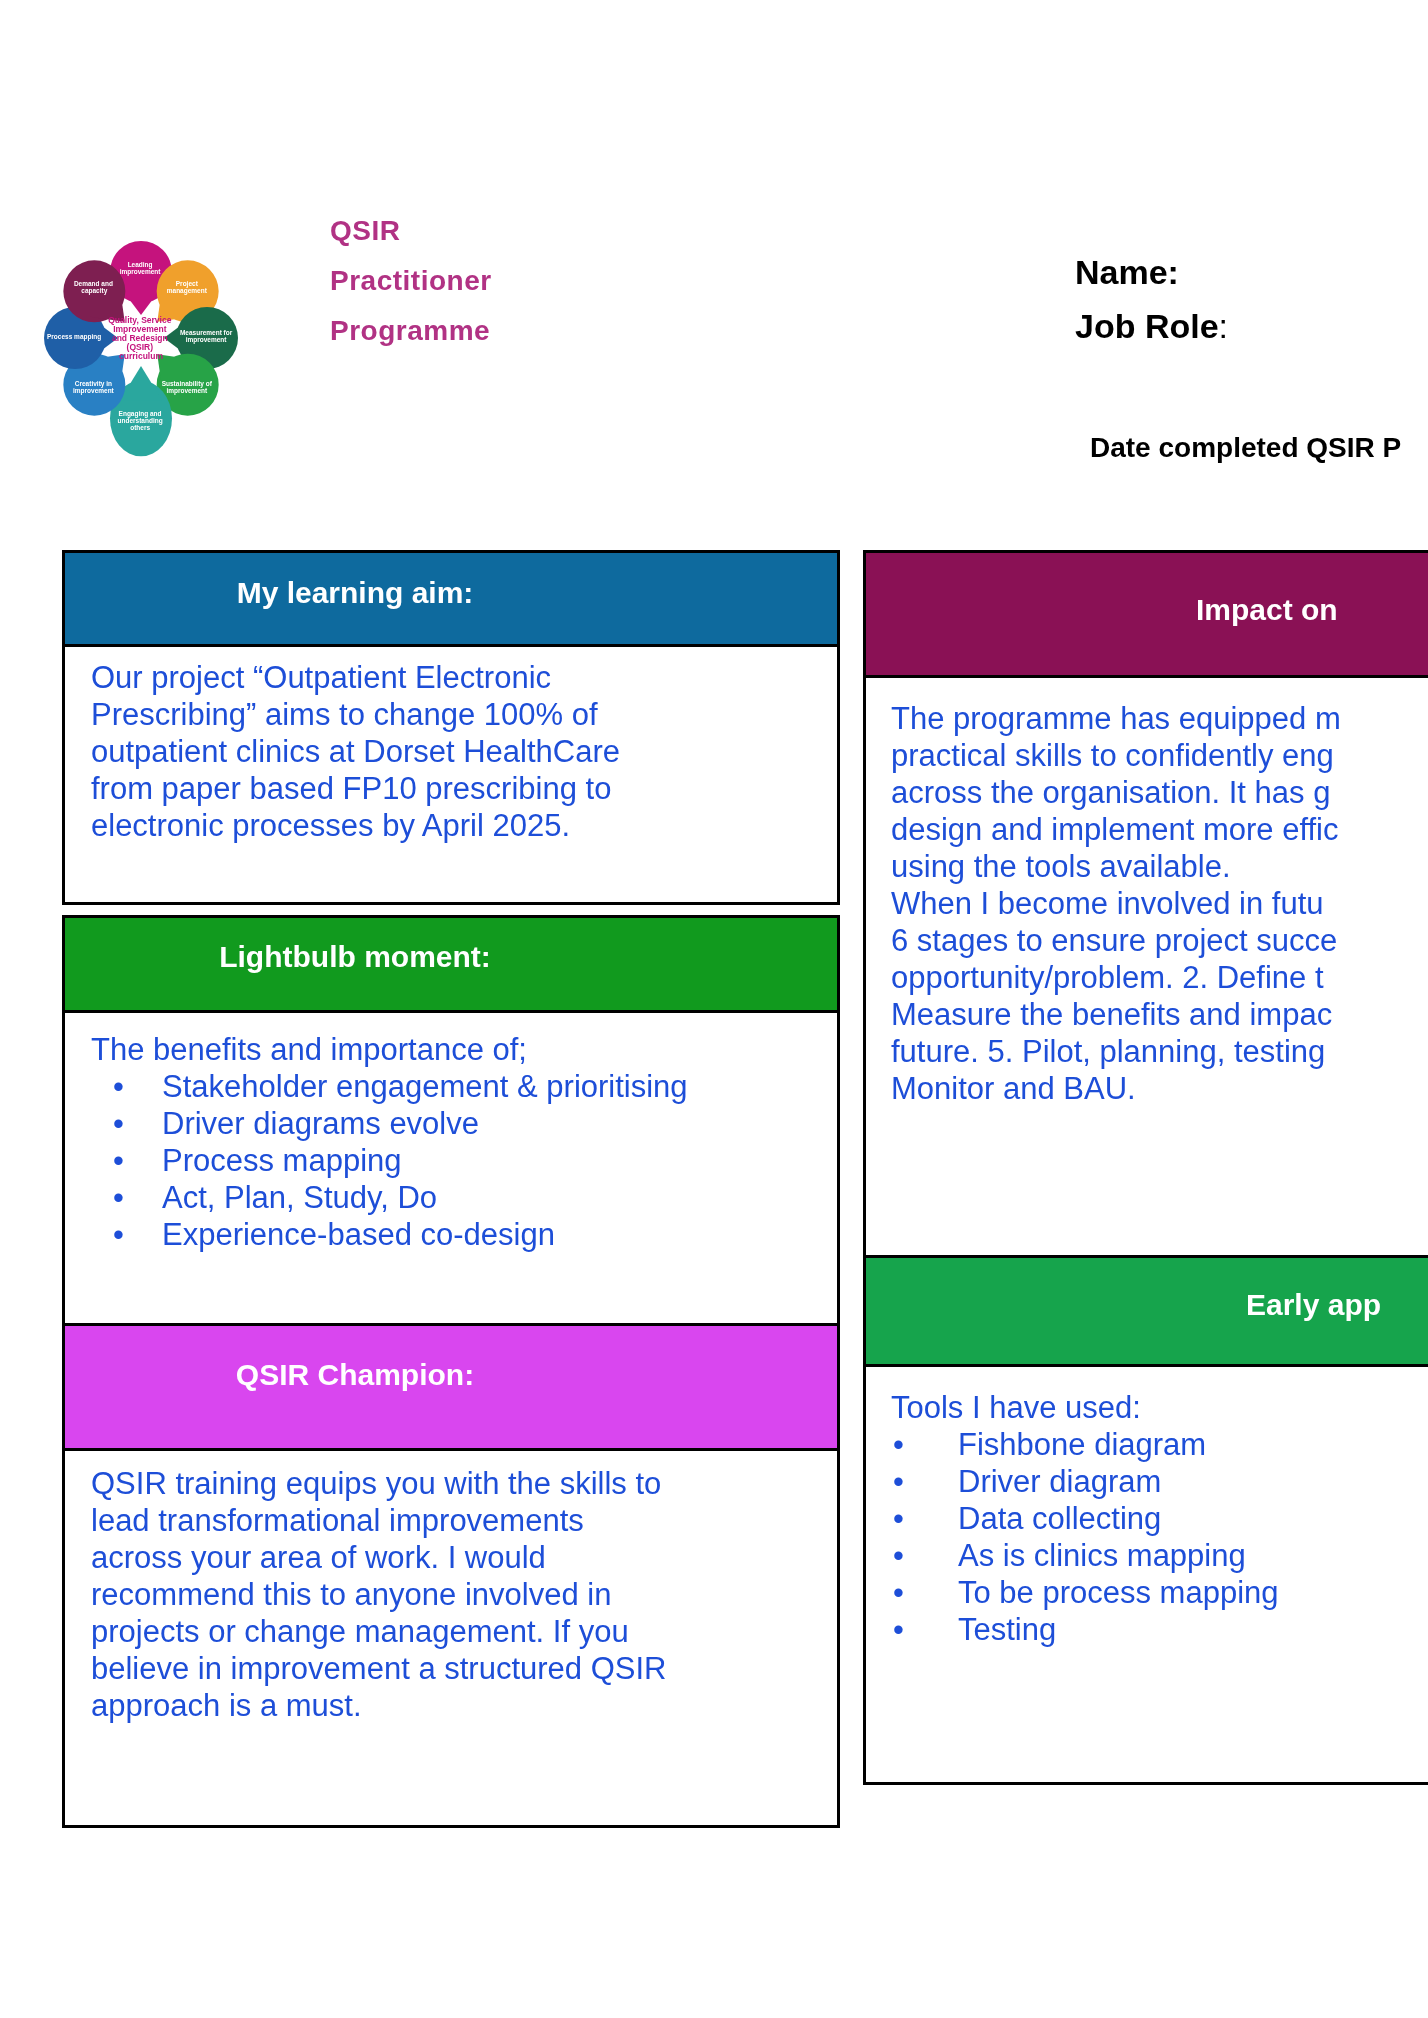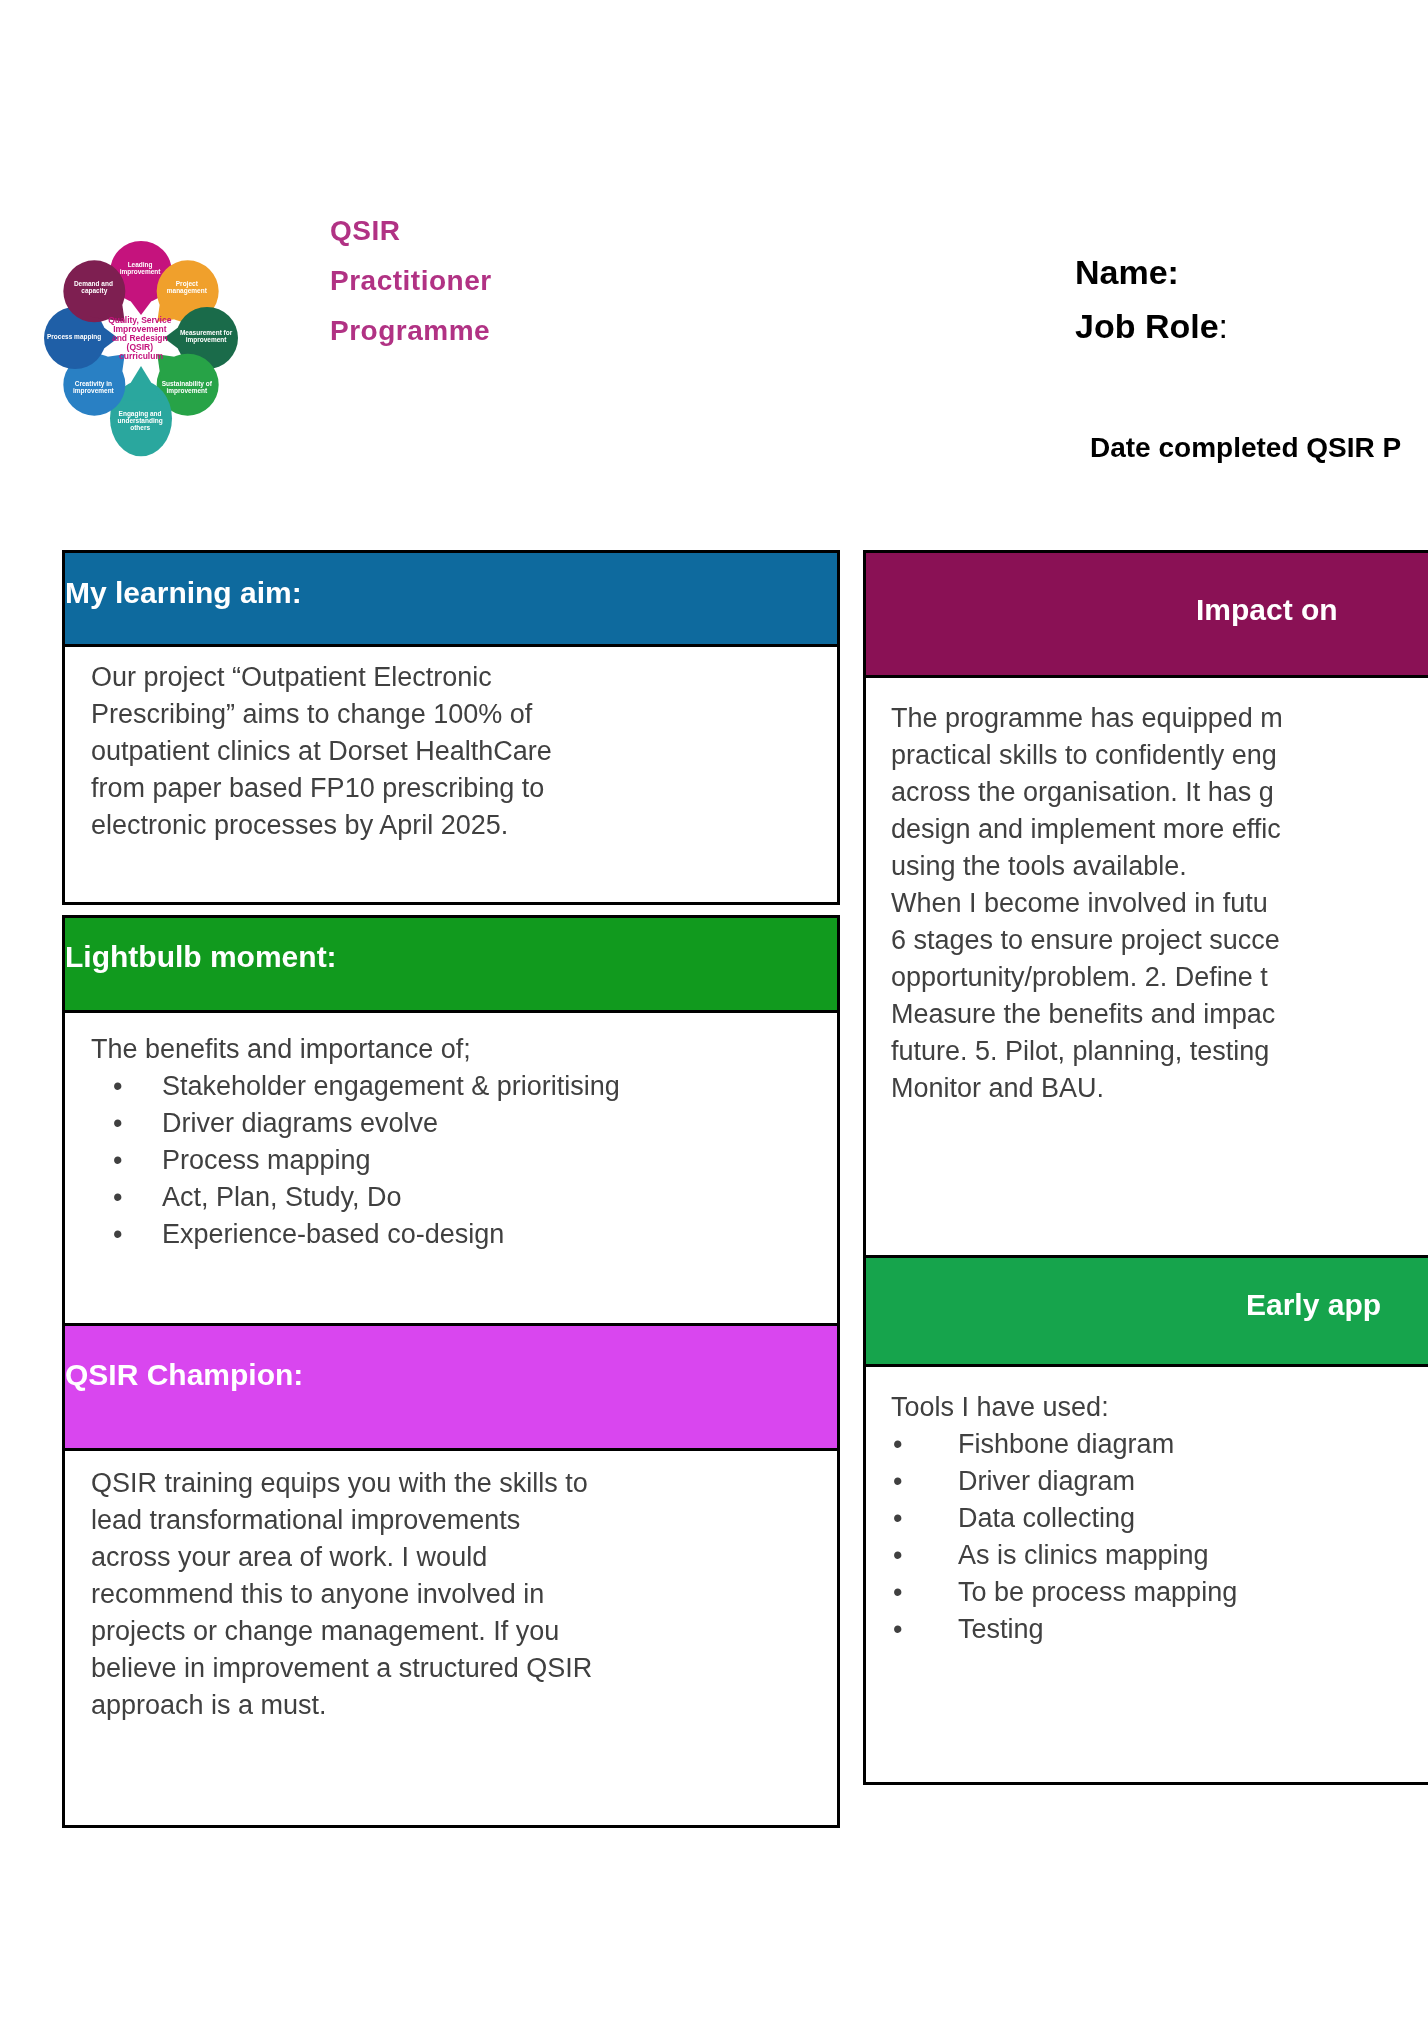--- a/index.html
+++ b/index.html
@@ -11,22 +11,22 @@
   
   .title-line{font-weight:700;font-size:28px;line-height:50px;letter-spacing:.5px}
   .field-label{font-weight:700;font-size:34px;line-height:40px;color:#000}
   .field-colon{font-weight:400}
   .date-label{font-weight:700;font-size:28px;white-space:nowrap;color:#000}
   
   .col{position:absolute}
   .sec{box-sizing:border-box;border:3px solid #000;background:#fff;overflow:hidden}
   .sec + .sec{margin-top:-3px}
   .hdr{color:#fff;font-weight:700;font-size:30px}
-  .hdr-center{width:580px;text-align:left}
-  .bodytxt{font-size:27px;line-height:37px;color:#404040}
+  .hdr-center{width:580px;text-align:center}
+  .bodytxt{font-size:31px;line-height:37px;color:#1d4ed8}
   .line{white-space:nowrap}
   .bullet-row{display:flex;white-space:nowrap}
   .bullet-marker{flex:0 0 71px;padding-left:22px;box-sizing:border-box}
   .bullet-marker-r{flex:0 0 67px;padding-left:2px;box-sizing:border-box}
   
   svg text{font-family:"Liberation Sans", sans-serif}
 </style>
 </head>
 <body>
 

